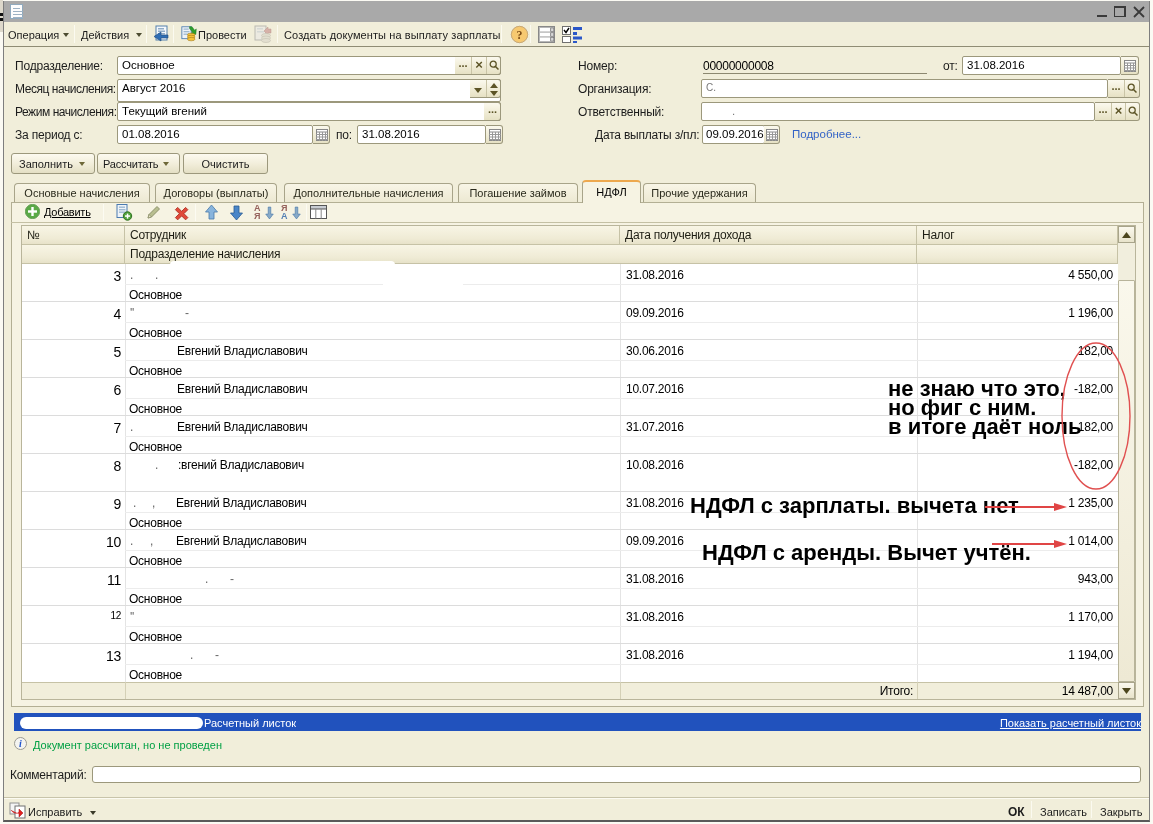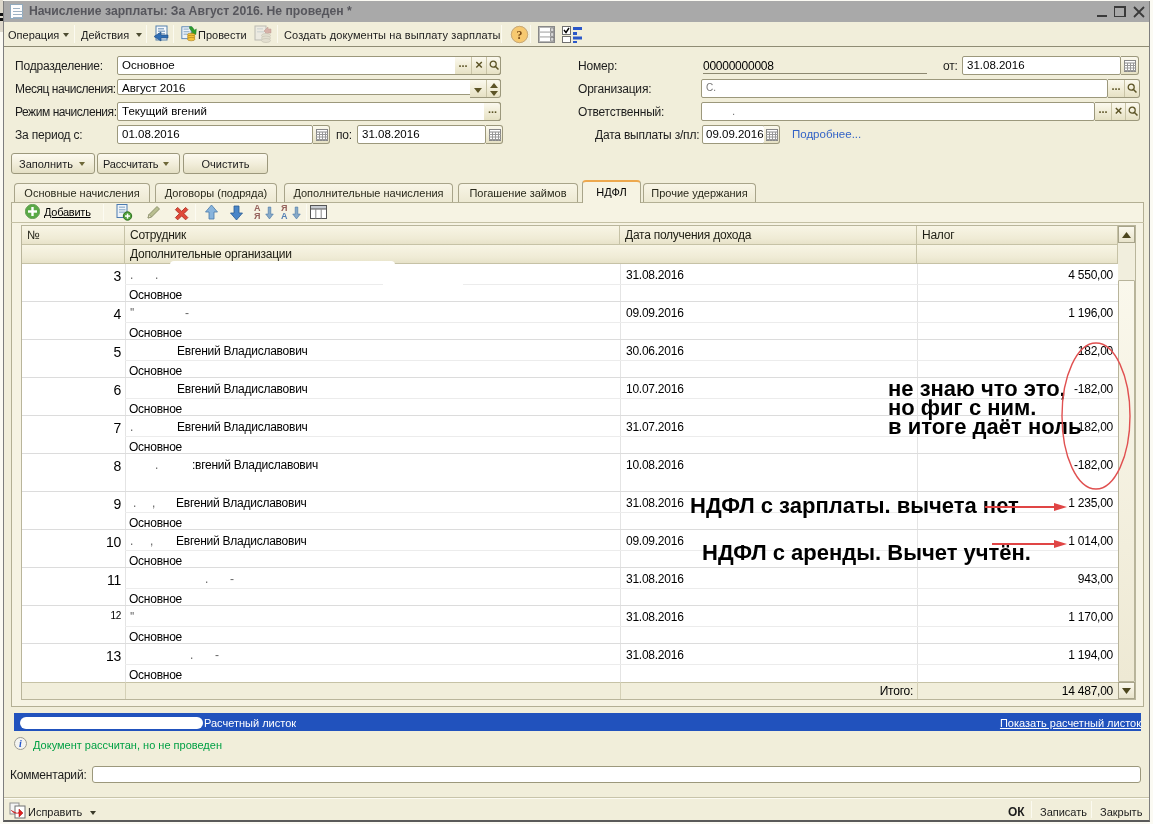--- a/index.html
+++ b/index.html
@@ -42,21 +42,20 @@
 <body>
 <div id="desktop"></div>
 <div id="win"></div>
 <div id="title">
   <div class="doc">
       <i style="top:3px;width:7px"></i>
       <i style="top:6px;width:10px"></i>
       <i style="top:9px;width:10px"></i>
       <i style="top:12px;width:10px"></i>
     </div>
-  <div class="txt">Начисление зарплаты: За Август 2016. Не проведен *</div>
   <div class="abs" style="left:1093px;top:14px;width:10px;height:2px;background:#3a3a3a"></div>
   <div class="abs" style="left:1110px;top:5px;width:12px;height:11px;border:2px solid #3a3a3a;border-left-width:1px;border-bottom-width:1px;background:transparent"></div>
   <svg class="abs" style="left:1128px;top:4px" width="14" height="14" viewBox="0 0 14 14">
       <path d="M2 2 L12 12 M12 2 L2 12" stroke="#3a3a3a" stroke-width="1.8"></path>
     </svg>
 </div>
 <div id="tbar">
   <div class="tlabel" style="left:4px">Операция</div>
     <div class="darr" style="left:59px"></div>
   <div class="tsep" style="left:70px"></div>
@@ -126,21 +125,21 @@
     </div>
   <div class="fbtns" style="left:455px;top:56px;width:46px;height:19px">
     <div class="fbtn" style="left:0;width:16px;line-height:13px">...</div>
     <div class="fbtn" style="left:16px;width:15px;line-height:16px;border-left:1px solid #c9c4a6;font-size:13px">×</div>
     <div class="fbtn" style="left:31px;width:15px;border-left:1px solid #c9c4a6"><svg width="11" height="11" viewBox="0 0 11 11" style="margin-top:3px">
           <circle cx="4.2" cy="4.2" r="3" fill="none" stroke="#5c5426" stroke-width="1.3"></circle>
           <line x1="6.5" y1="6.5" x2="9.5" y2="9.5" stroke="#5c5426" stroke-width="1.5"></line>
         </svg></div>
   </div>
   <div class="flabel" style="left:15px;top:82px;letter-spacing:-0.45px">Месяц начисления:</div>
-  <div class="field" style="left:117px;top:79px;width:384px;height:16px">
+  <div class="field" style="left:117px;top:79px;width:384px;height:23px">
       <span class="val">Август 2016</span>
     </div>
   <div class="fbtns" style="left:470px;top:79px;width:31px;height:19px">
     <div class="fbtn" style="left:0;width:16px">
         <i class="abs" style="left:4px;top:8px;width:0;height:0;border-left:4px solid transparent;border-right:4px solid transparent;border-top:5px solid #5c5426"></i>
       </div>
     <div class="fbtn" style="left:16px;width:15px;border-left:1px solid #c9c4a6">
       <i class="abs" style="left:3px;top:3px;width:0;height:0;border-left:4px solid transparent;border-right:4px solid transparent;border-bottom:5px solid #5c5426"></i>
       <i class="abs" style="left:3px;top:11px;width:0;height:0;border-left:4px solid transparent;border-right:4px solid transparent;border-top:5px solid #5c5426"></i>
     </div>
@@ -254,21 +253,21 @@
   <span class="lnk abs" style="left:792px;top:128px;font-size:11.5px">Подробнее...</span>
 
   <div class="btn" style="left:11px;top:153px;width:84px;height:21px;line-height:20px;padding-left:7px">Заполнить</div>
   <div class="darr" style="left:79px;top:162px;border-top-color:#6e6838"></div>
   <div class="btn" style="left:97px;top:153px;width:83px;height:21px;line-height:20px;padding-left:5px;letter-spacing:-0.2px">Рассчитать</div>
   <div class="darr" style="left:163px;top:162px;border-top-color:#6e6838"></div>
   <div class="btn" style="left:183px;top:153px;width:85px;height:21px;line-height:20px;text-align:center">Очистить</div>
 </div>
 <div id="tabs">
   <div class="tab" style="left:14px;width:136px">Основные начисления</div>
-  <div class="tab" style="left:155px;width:122px">Договоры (подряда)</div>
+  <div class="tab" style="left:155px;width:122px">Договоры (выплаты)</div>
   <div class="tab" style="left:284px;width:169px">Дополнительные начисления</div>
   <div class="tab" style="left:458px;width:120px">Погашение займов</div>
   <div id="tab-active" style="left:582px;width:59px">НДФЛ</div>
   <div class="tab" style="left:643px;width:113px">Прочие удержания</div>
 </div>
 <div id="tabs"></div>
 <div id="panel"></div>
 <div id="ttoolbar">
   <svg class="abs" style="left:25px;top:204px" width="15" height="15" viewBox="0 0 15 15">
     <circle cx="7.5" cy="7.5" r="7" fill="#5aaa46" stroke="#3a7a2c"></circle>
@@ -328,21 +327,21 @@
       <span>Сотрудник</span>
     </div>
   <div class="hcell" style="left:620px;top:226px;width:297px;height:19px">
       <span>Дата получения дохода</span>
     </div>
   <div class="hcell" style="left:917px;top:226px;width:201px;height:19px">
       <span>Налог</span>
     </div>
   <div class="hcell" style="left:22px;top:245px;width:103px;height:19px"></div>
   <div class="hcell" style="left:125px;top:245px;width:792px;height:19px">
-      <span>Дополнительные организации</span>
+      <span>Подразделение начисления</span>
     </div>
   <div class="hcell" style="left:917px;top:245px;width:201px;height:19px"></div>
 
   <div class="colline" style="left:125px;top:264px;height:418px"></div>
   <div class="colline" style="left:620px;top:264px;height:418px"></div>
   <div class="colline" style="left:917px;top:264px;height:418px"></div>
   <div id="rows">
   <div class="abs" style="left:125px;top:284px;width:993px;height:1px;background:#ececec"></div>
   <div class="abs" style="left:125px;top:322px;width:993px;height:1px;background:#ececec"></div>
   <div class="abs" style="left:125px;top:360px;width:993px;height:1px;background:#ececec"></div>
@@ -379,21 +378,21 @@
   <div class="celltxt" style="left:129px;top:402px">Основное</div>
   <div class="row-sep" style="left:22px;top:377px;width:1096px"></div>
   <div class="cellnum" style="left:22px;top:420px;width:99px;font-size:14px">7</div>
   <div class="celltxt" style="left:177px;top:420px">Евгений Владиславович</div>
   <div class="celltxt" style="left:130px;top:420px;color:#666">.</div>
   <div class="celltxt" style="left:626px;top:420px">31.07.2016</div>
   <div class="cellnum" style="left:1000px;top:420px;width:113px">182,00</div>
   <div class="celltxt" style="left:129px;top:440px">Основное</div>
   <div class="row-sep" style="left:22px;top:415px;width:1096px"></div>
   <div class="cellnum" style="left:22px;top:458px;width:99px;font-size:14px">8</div>
-  <div class="celltxt" style="left:192px;top:458px">:вгений Владиславович</div>
+  <div class="celltxt" style="left:178px;top:458px">:вгений Владиславович</div>
   <div class="celltxt" style="left:155px;top:458px;color:#666">.</div>
   <div class="celltxt" style="left:626px;top:458px">10.08.2016</div>
   <div class="cellnum" style="left:1000px;top:458px;width:113px">-182,00</div>
   <div class="row-sep" style="left:22px;top:453px;width:1096px"></div>
   <div class="cellnum" style="left:22px;top:496px;width:99px;font-size:14px">9</div>
   <div class="celltxt" style="left:176px;top:496px">Евгений Владиславович</div>
   <div class="celltxt" style="left:133px;top:496px;color:#666">.</div>
   <div class="celltxt" style="left:152px;top:496px;color:#666">,</div>
   <div class="celltxt" style="left:626px;top:496px">31.08.2016</div>
   <div class="cellnum" style="left:1000px;top:496px;width:113px">1 235,00</div>

